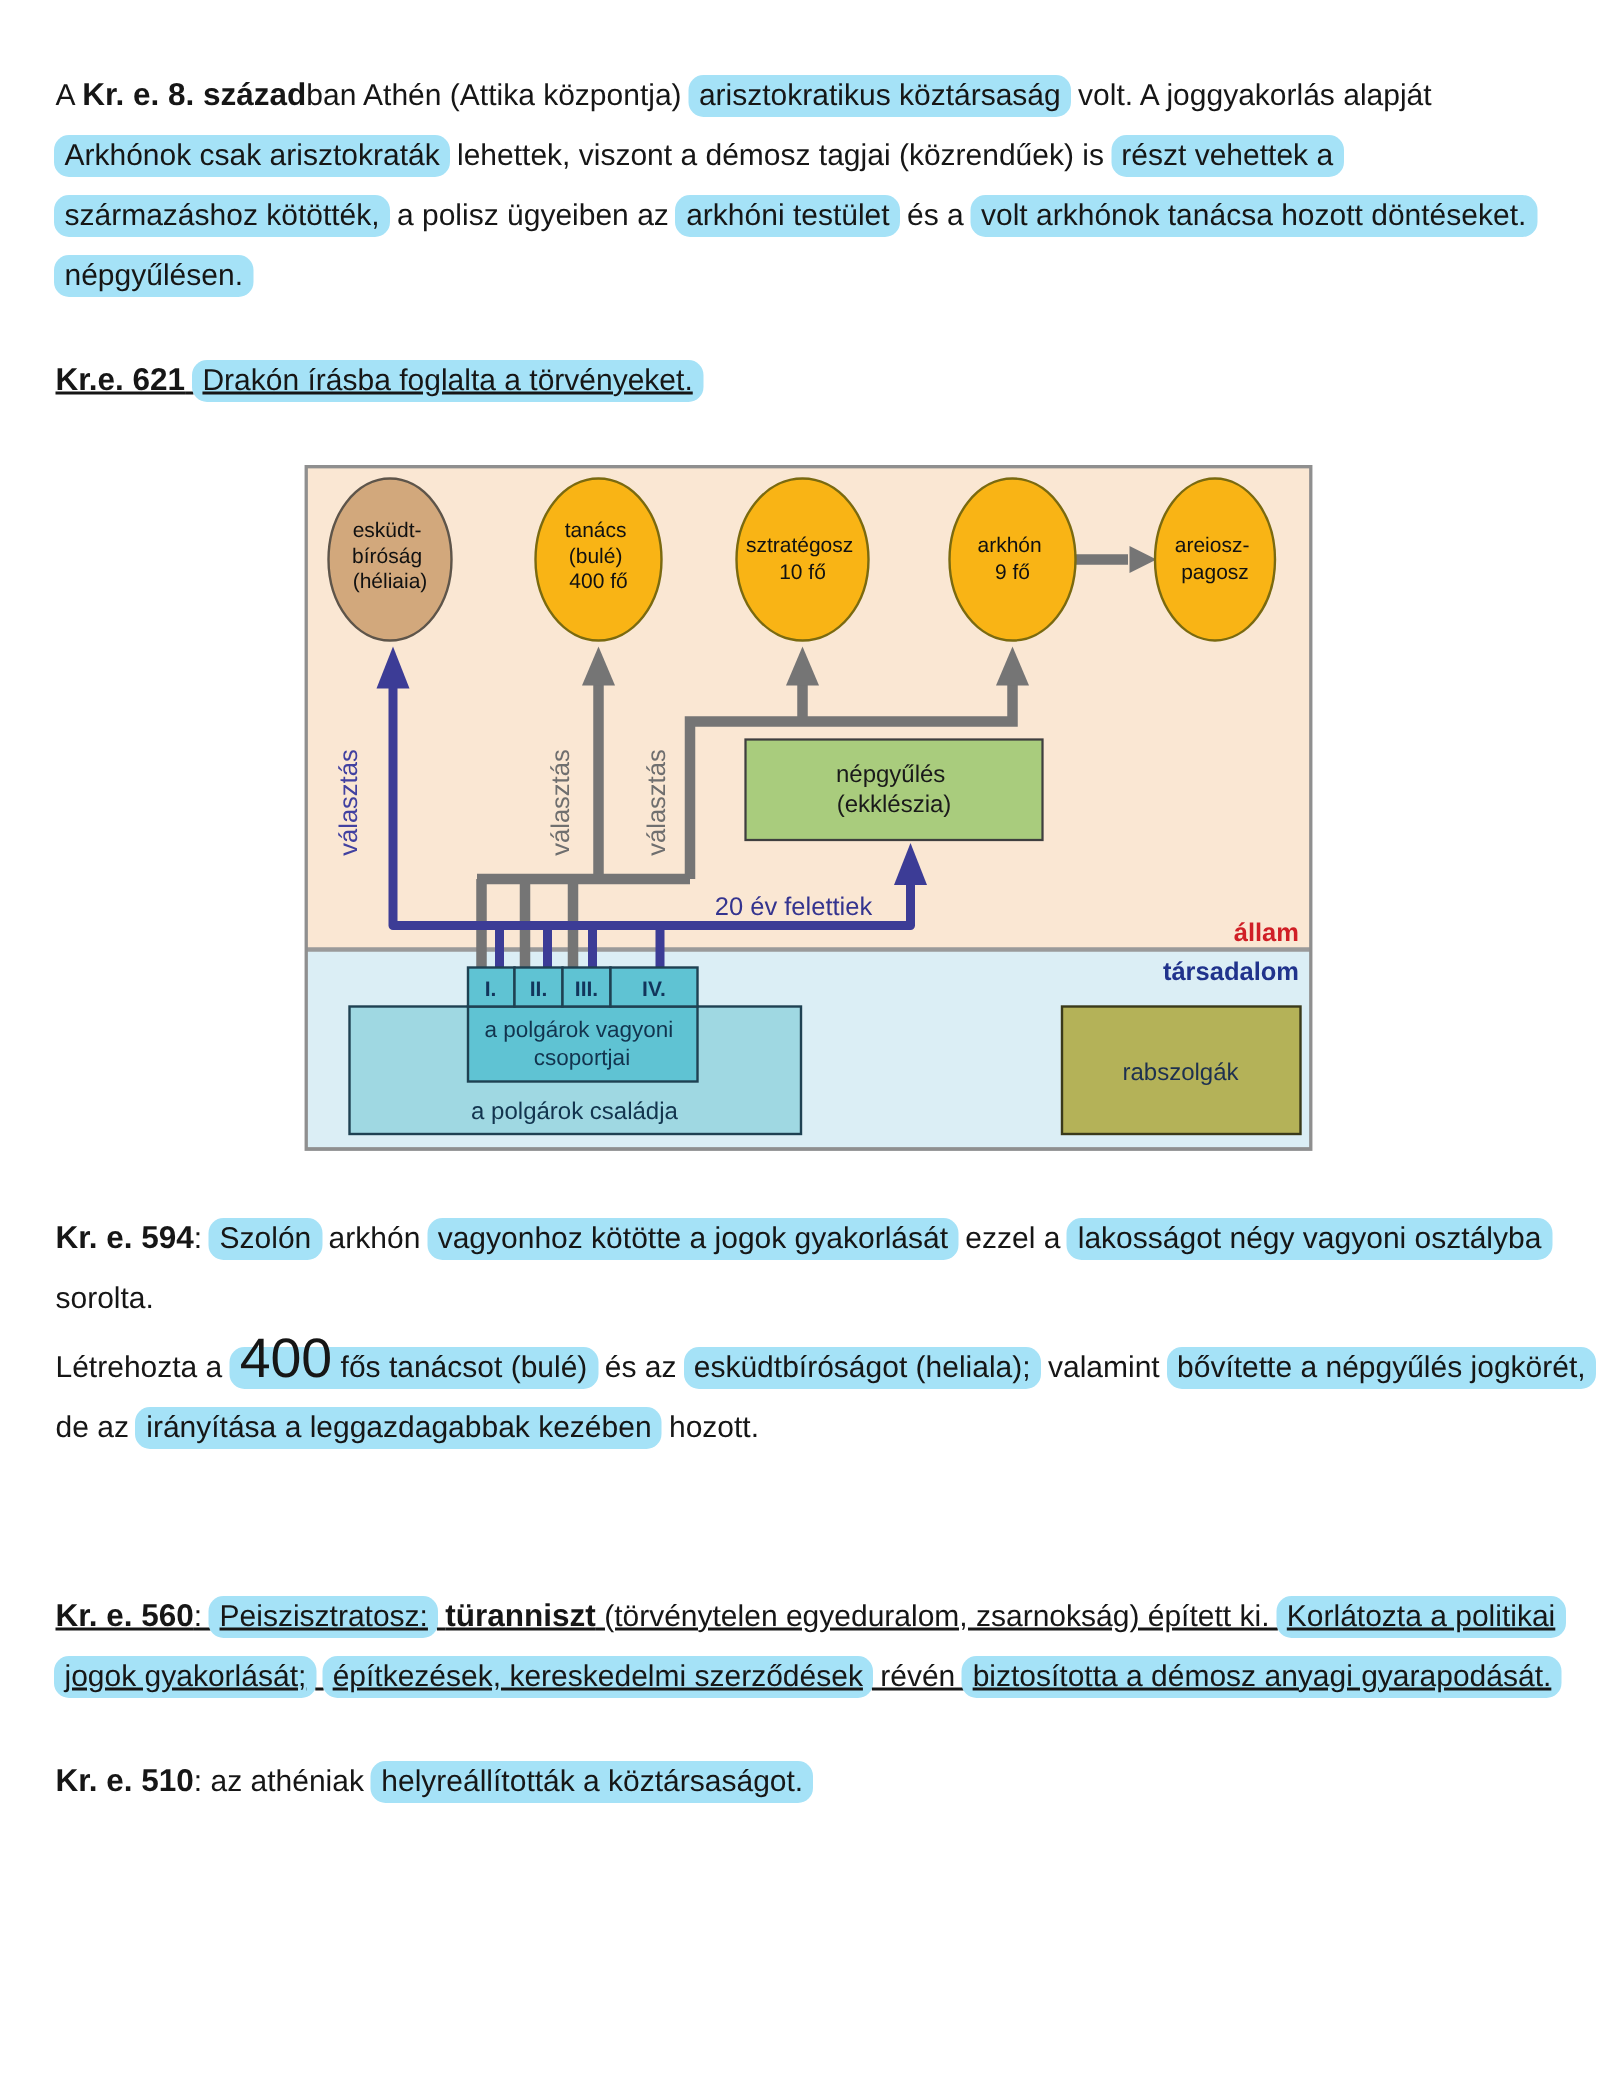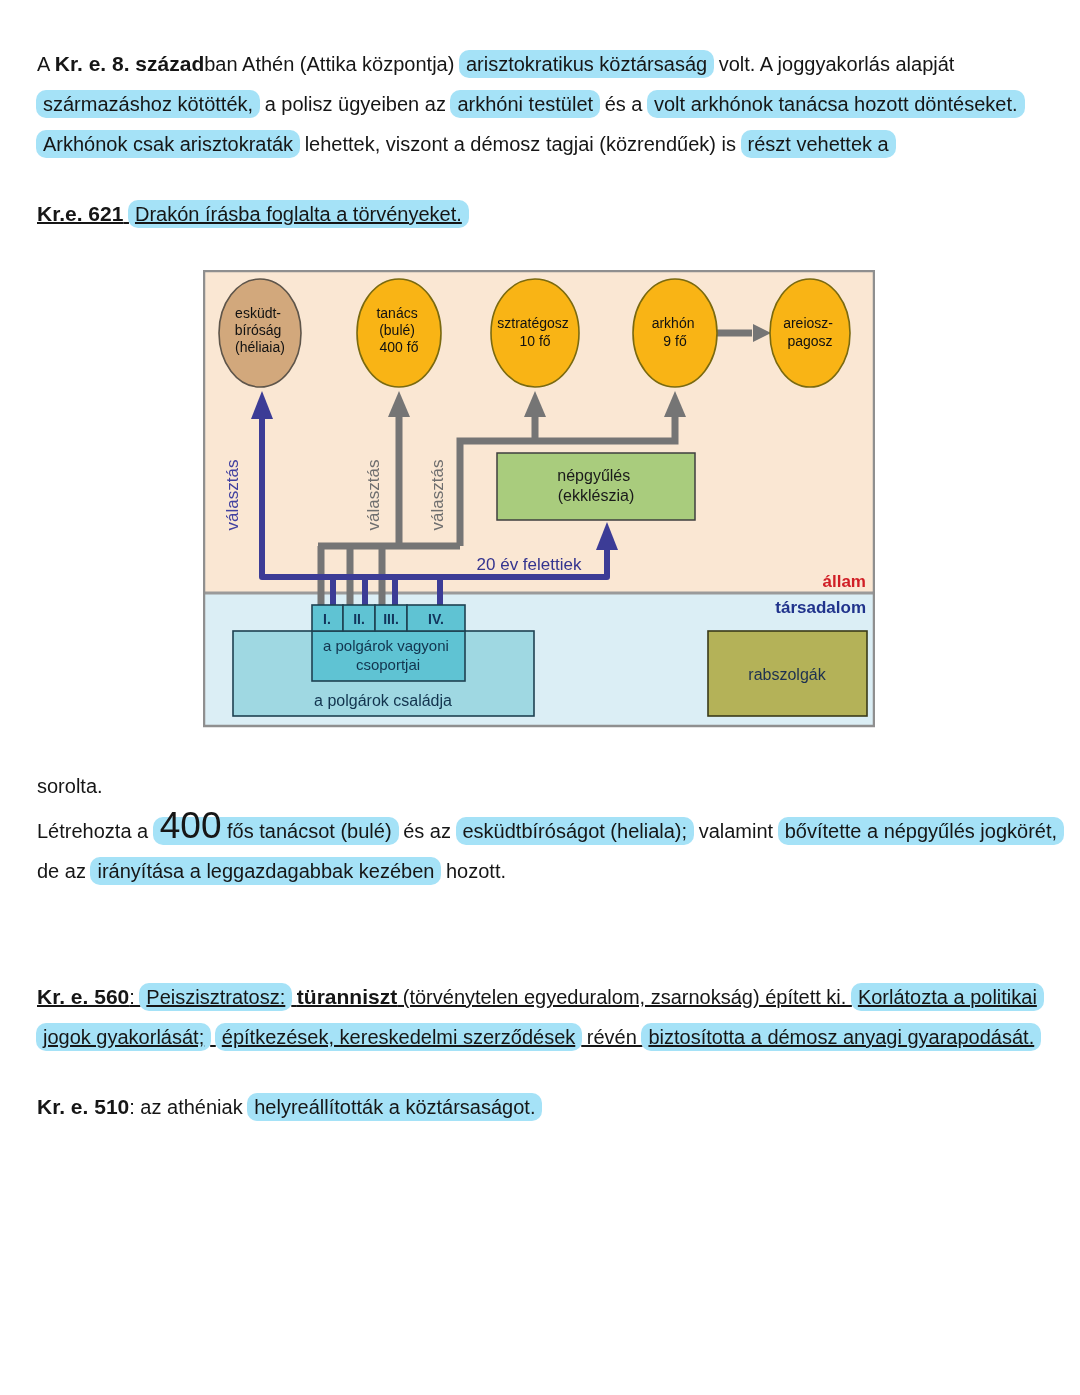--- a/index.html
+++ b/index.html
@@ -22,22 +22,23 @@
   #p-kr510{margin-top:30px;}
   svg text{font-family:"Liberation Sans",sans-serif;}
 </style>
 </head>
 <body>
 
 <div class="content">
 
   <div class="para" id="p-intro">
       <div class="line"><span class="">A </span><span class="b">Kr. e. 8. század</span><span class="">ban Athén (Attika központja) </span><span class="hl">arisztokratikus köztársaság</span><span class=""> volt. A joggyakorlás alapját</span></div>
+      <div class="line"><span class="hl">Arkhónok csak arisztokraták</span><span class=""> lehettek, viszont a démosz tagjai (közrendűek) is </span><span class="hl">részt vehettek a</span></div>
       <div class="line"><span class="hl">származáshoz kötötték,</span><span class=""> a polisz ügyeiben az </span><span class="hl">arkhóni testület</span><span class=""> és a </span><span class="hl">volt arkhónok tanácsa hozott döntéseket.</span></div>
-      <div class="line"><span class="hl">Arkhónok csak arisztokraták</span><span class=""> lehettek, viszont a démosz tagjai (közrendűek) is </span><span class="hl">részt vehettek a</span></div>
+      <div class="line"><span class="hl">népgyűlésen.</span></div>
     </div>
 
   <div class="para" id="p-kr621">
       <div class="line"><span class="b">Kr.e. 621</span><span class=""> </span><span class="hl">Drakón írásba foglalta a törvényeket.</span></div>
     </div>
 
   <div class="diagram-wrap">
     <svg width="672" height="458" viewBox="0 0 672 458">
 
       <rect x="1" y="1" width="670" height="322" fill="#FAE7D3"></rect>
@@ -139,20 +140,21 @@
       </g>
 
       <rect x="505" y="361" width="159" height="85" stroke="#3a3a1a" stroke-width="1.6" fill="#B4B258"></rect>
       <text x="584" y="410" font-size="16" fill="#1d3050" text-anchor="middle">rabszolgák</text>
 
       <rect x="1" y="1" width="670" height="455" fill="none" stroke="#8f8f8f" stroke-width="2.5"></rect>
     </svg>
   </div>
 
   <div class="para" id="p-kr594">
+      <div class="line"><span class="b">Kr. e. 594</span><span class="">: </span><span class="hl">Szolón</span><span class=""> arkhón </span><span class="hl">vagyonhoz kötötte a jogok gyakorlását</span><span class=""> ezzel a </span><span class="hl">lakosságot négy vagyoni osztályba</span></div>
       <div class="line"><span class="">sorolta.</span></div>
       <div class="line"><span class="">Létrehozta a </span><span class="hl"><span class="big">400</span><span> fős tanácsot (bulé)</span></span><span class=""> és az </span><span class="hl">esküdtbíróságot (heliala);</span><span class=""> valamint </span><span class="hl">bővítette a népgyűlés jogkörét,</span></div>
       <div class="line"><span class="">de az </span><span class="hl">irányítása a leggazdagabbak kezében</span><span class=""> hozott.</span></div>
     </div>
 
   <div class="para" id="p-kr560">
       <div class="line"><span class="b">Kr. e. 560</span><span class="">: </span><span class="hl">Peiszisztratosz:</span><span class=""> </span><span class="b">türanniszt</span><span class=""> (törvénytelen egyeduralom, zsarnokság) épített ki. </span><span class="hl">Korlátozta a politikai</span></div>
       <div class="line"><span class="hl">jogok gyakorlását;</span><span class=""> </span><span class="hl">építkezések, kereskedelmi szerződések</span><span class=""> révén </span><span class="hl">biztosította a démosz anyagi gyarapodását.</span></div>
     </div>
 

